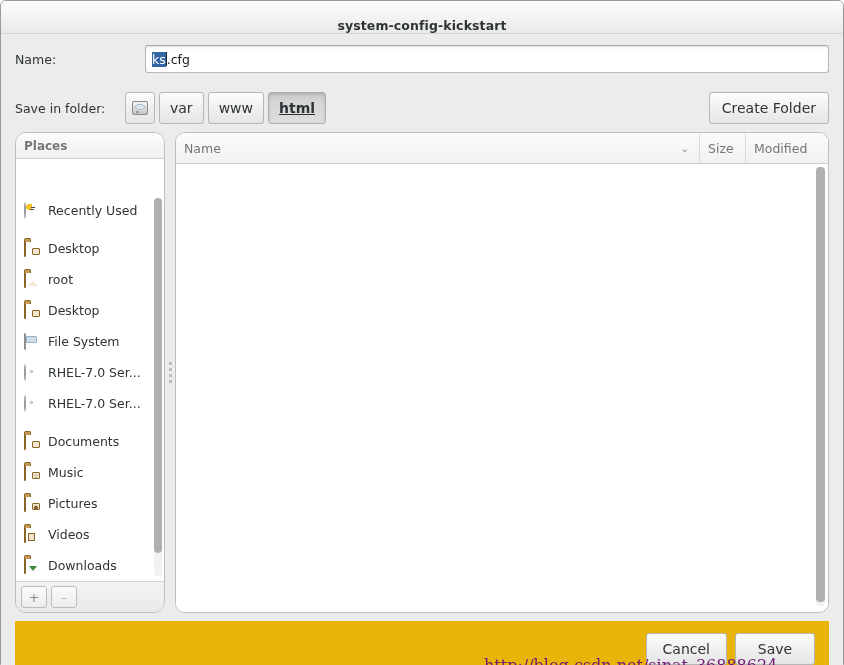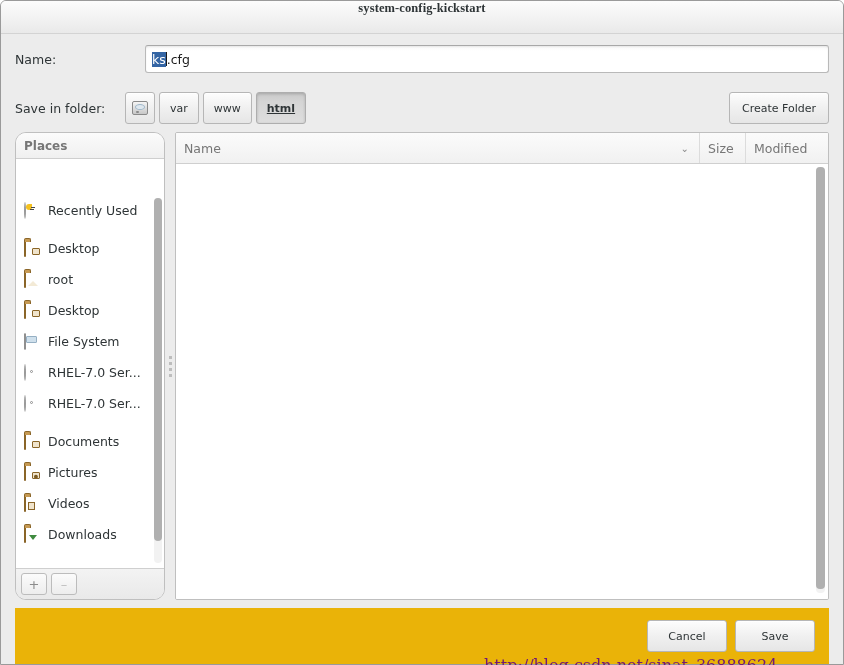--- a/index.html
+++ b/index.html
@@ -30,24 +30,23 @@
     flex-direction: column;
   }
 
   .titlebar {
     height: 32px;
     flex: 0 0 32px;
     background: linear-gradient(to bottom, #fcfcfc 0%, #f2f2f2 55%, #e9e9e9 100%);
     border-bottom: 1px solid #d3d3d3;
     border-radius: 5px 5px 0 0;
     display: flex;
-    align-items: flex-start;
+    align-items: flex-end;
     justify-content: center;
     position: relative;
-    font-family: Liberation Serif, serif;
   }
   .titlebar-title {
     font-size: 12.5px;
     font-weight: bold;
     color: #2e3436;
     letter-spacing: 0.1px;
   }
 
   .dialog-body {
     flex: 1 1 auto;
@@ -113,21 +112,21 @@
     align-items: center;
     gap: 4px;
     flex: 1 1 auto;
   }
   .btn {
     box-sizing: border-box;
     border: 1px solid #b6b6b6;
     border-radius: 3px;
     background: linear-gradient(to bottom, #fdfdfd 0%, #f0f0f0 50%, #e6e6e6 100%);
     color: #2e3436;
-    font-size: 11px;
+    font-size: 14px;
     font-family: inherit;
     display: inline-flex;
     align-items: center;
     justify-content: center;
     box-shadow: 0 1px 0 rgba(255,255,255,0.7) inset;
     cursor: default;
   }
   .path-btn {
     height: 32px;
     min-width: 30px;
@@ -285,21 +284,21 @@
   .splitter-dots i {
     display: block;
     width: 3px; height: 3px;
     background: #bdbdbd;
   }
 
   .filepane {
     flex: 1 1 auto;
     box-sizing: border-box;
     border: 1px solid #bfbfbf;
-    border-radius: 2px;
+    border-radius: 10px;
     background: #ffffff;
     display: flex;
     flex-direction: column;
     overflow: hidden;
     position: relative;
   }
   .col-header {
     height: 30px;
     flex: 0 0 30px;
     display: flex;
@@ -633,20 +632,24 @@
             <span class="ico"><span class="ico-disc"></span></span>
             <span class="place-label">RHEL-7.0 Ser...</span>
           </div>
           <div class="place-gap"></div>
 
           <div class="place-item">
             <span class="ico"><span class="ico-folder"><span class="badge"></span></span></span>
             <span class="place-label">Documents</span>
           </div>
 
+          <div class="place-item">
+            <span class="ico"><span class="ico-folder"><span class="badge">♪</span></span></span>
+            <span class="place-label">Music</span>
+          </div>
 
           <div class="place-item">
             <span class="ico"><span class="ico-folder"><span class="badge">●</span></span></span>
             <span class="place-label">Pictures</span>
           </div>
 
           <div class="place-item">
             <span class="ico"><span class="ico-video"><span class="badge"></span></span></span>
             <span class="place-label">Videos</span>
           </div>

